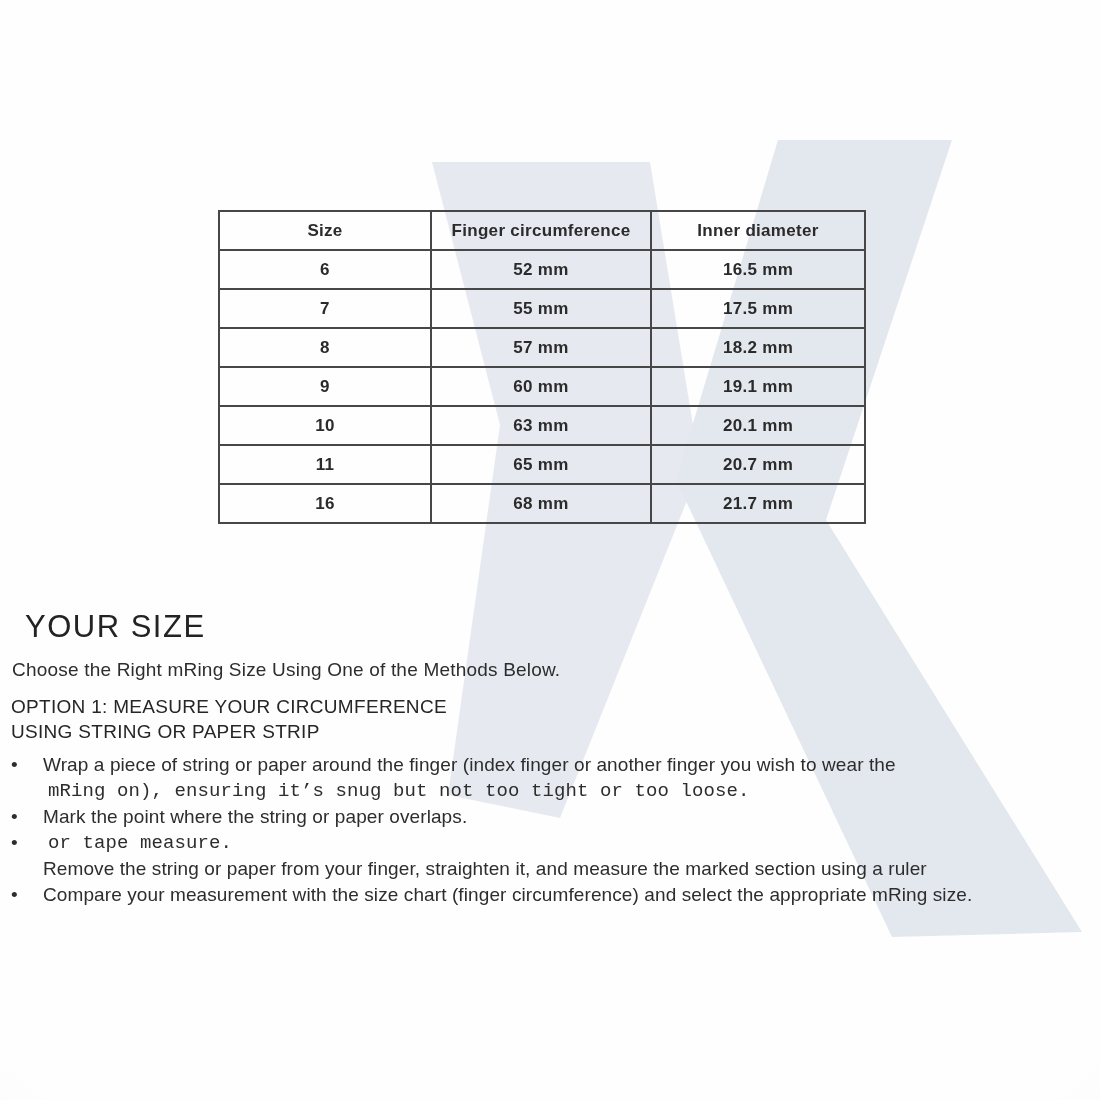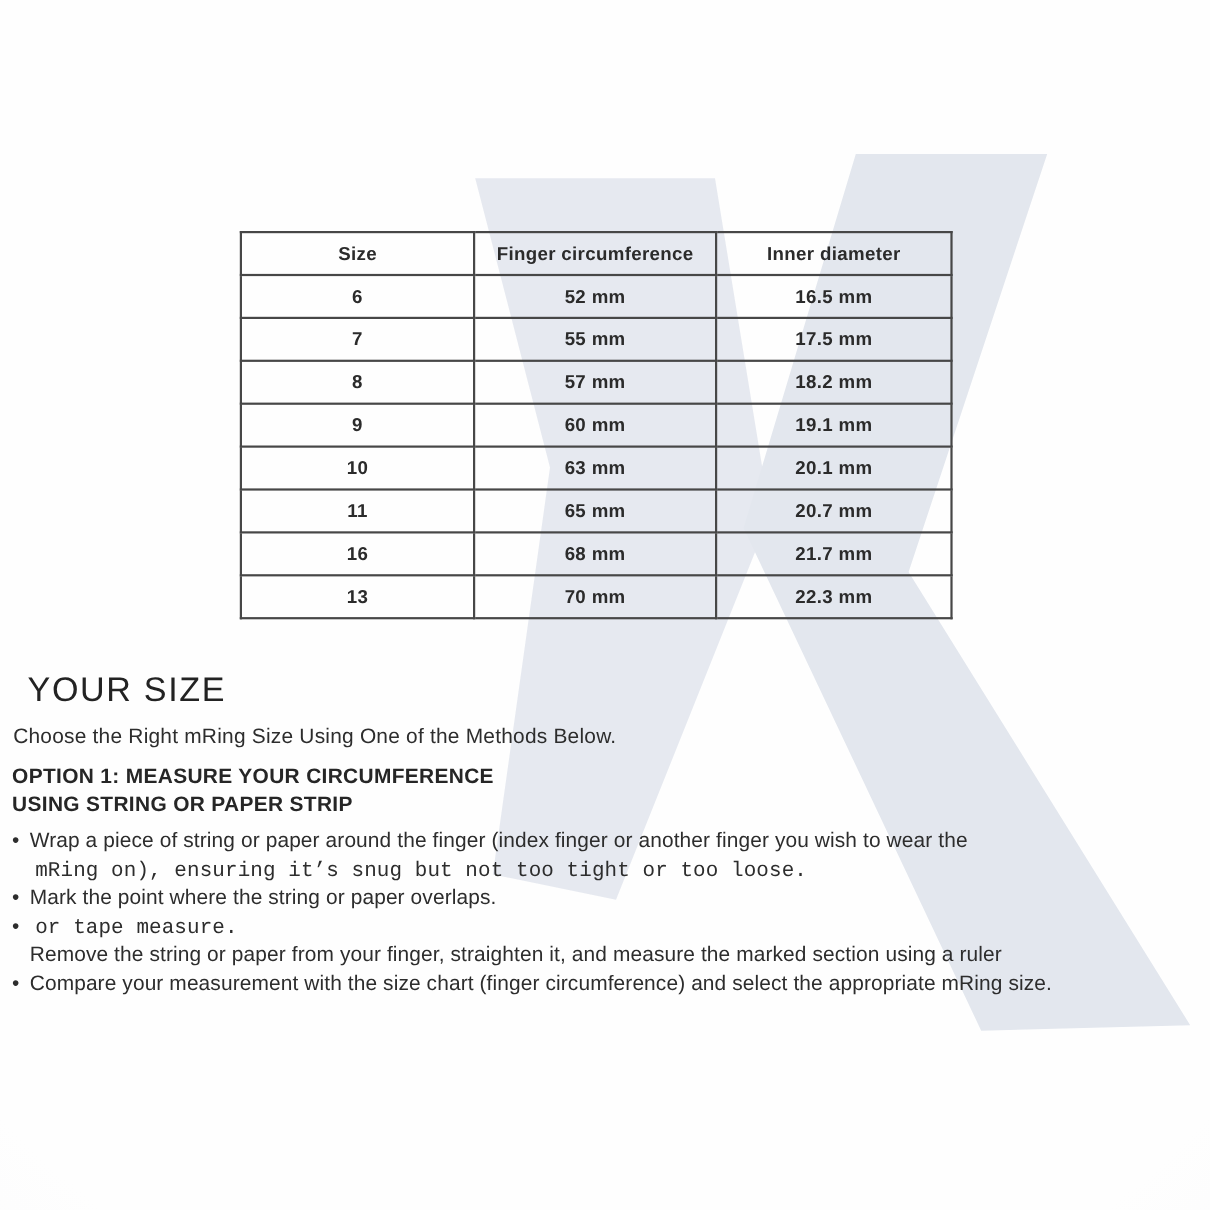--- a/index.html
+++ b/index.html
@@ -30,25 +30,25 @@
   .your-size{position:absolute;left:11px;top:595px;}
   .your-size h1{
     margin:14px;font-size:31px;font-weight:500;letter-spacing:1.5px;color:#232323;
   }
   .your-size .subtitle{
     margin:13px 0 0 1px;font-size:19px;letter-spacing:0.2px;color:#2d2d2d;
   }
 
   
   .option1{position:absolute;left:11px;top:694px;width:1086px;}
-  .opt-heading{font-size:19px;font-weight:bold;line-height:25px;letter-spacing:0.3px;color:#262626;}
+  .opt-heading{font-size:19px;font-weight:normal;line-height:25px;letter-spacing:0.3px;color:#262626;}
   .bullets{margin-top:8px;}
   .bullet{display:flex;align-items:flex-start;}
   .bullet .dot{flex:0 0 16px;width:16px;font-size:19px;line-height:26px;color:#2d2d2d;}
-  .bullet .blines{flex:1;}
+  .bullet .blines{flex:1;margin-left:16px;}
   .bline{font-size:19px;line-height:26px;letter-spacing:0.1px;color:#2d2d2d;}
   .bline.cont{padding-left:5px;font-family:Liberation Mono, monospace;}
 </style>
 </head>
 <body>
 
 <div class="page">
 
   <svg class="watermark" width="1100" height="1100" viewBox="0 0 1100 1100" aria-hidden="true">
     <polygon points="432,162 650,162 700,468 560,818 448,795 500,425" opacity="0.9" fill="#e3e7ee"></polygon>
@@ -99,25 +99,20 @@
         <tr>
           <td>11</td>
           <td>65 mm</td>
           <td>20.7 mm</td>
         </tr>
         <tr>
           <td>16</td>
           <td>68 mm</td>
           <td>21.7 mm</td>
         </tr>
-        <tr>
-          <td>13</td>
-          <td>70 mm</td>
-          <td>22.3 mm</td>
-        </tr>
       </tbody>
     </table>
 
     <div class="your-size">
       <h1>YOUR SIZE</h1>
       <p class="subtitle">Choose the Right mRing Size Using One of the Methods Below.</p>
     </div>
 
     <div class="option1">
       <div class="opt-heading">

